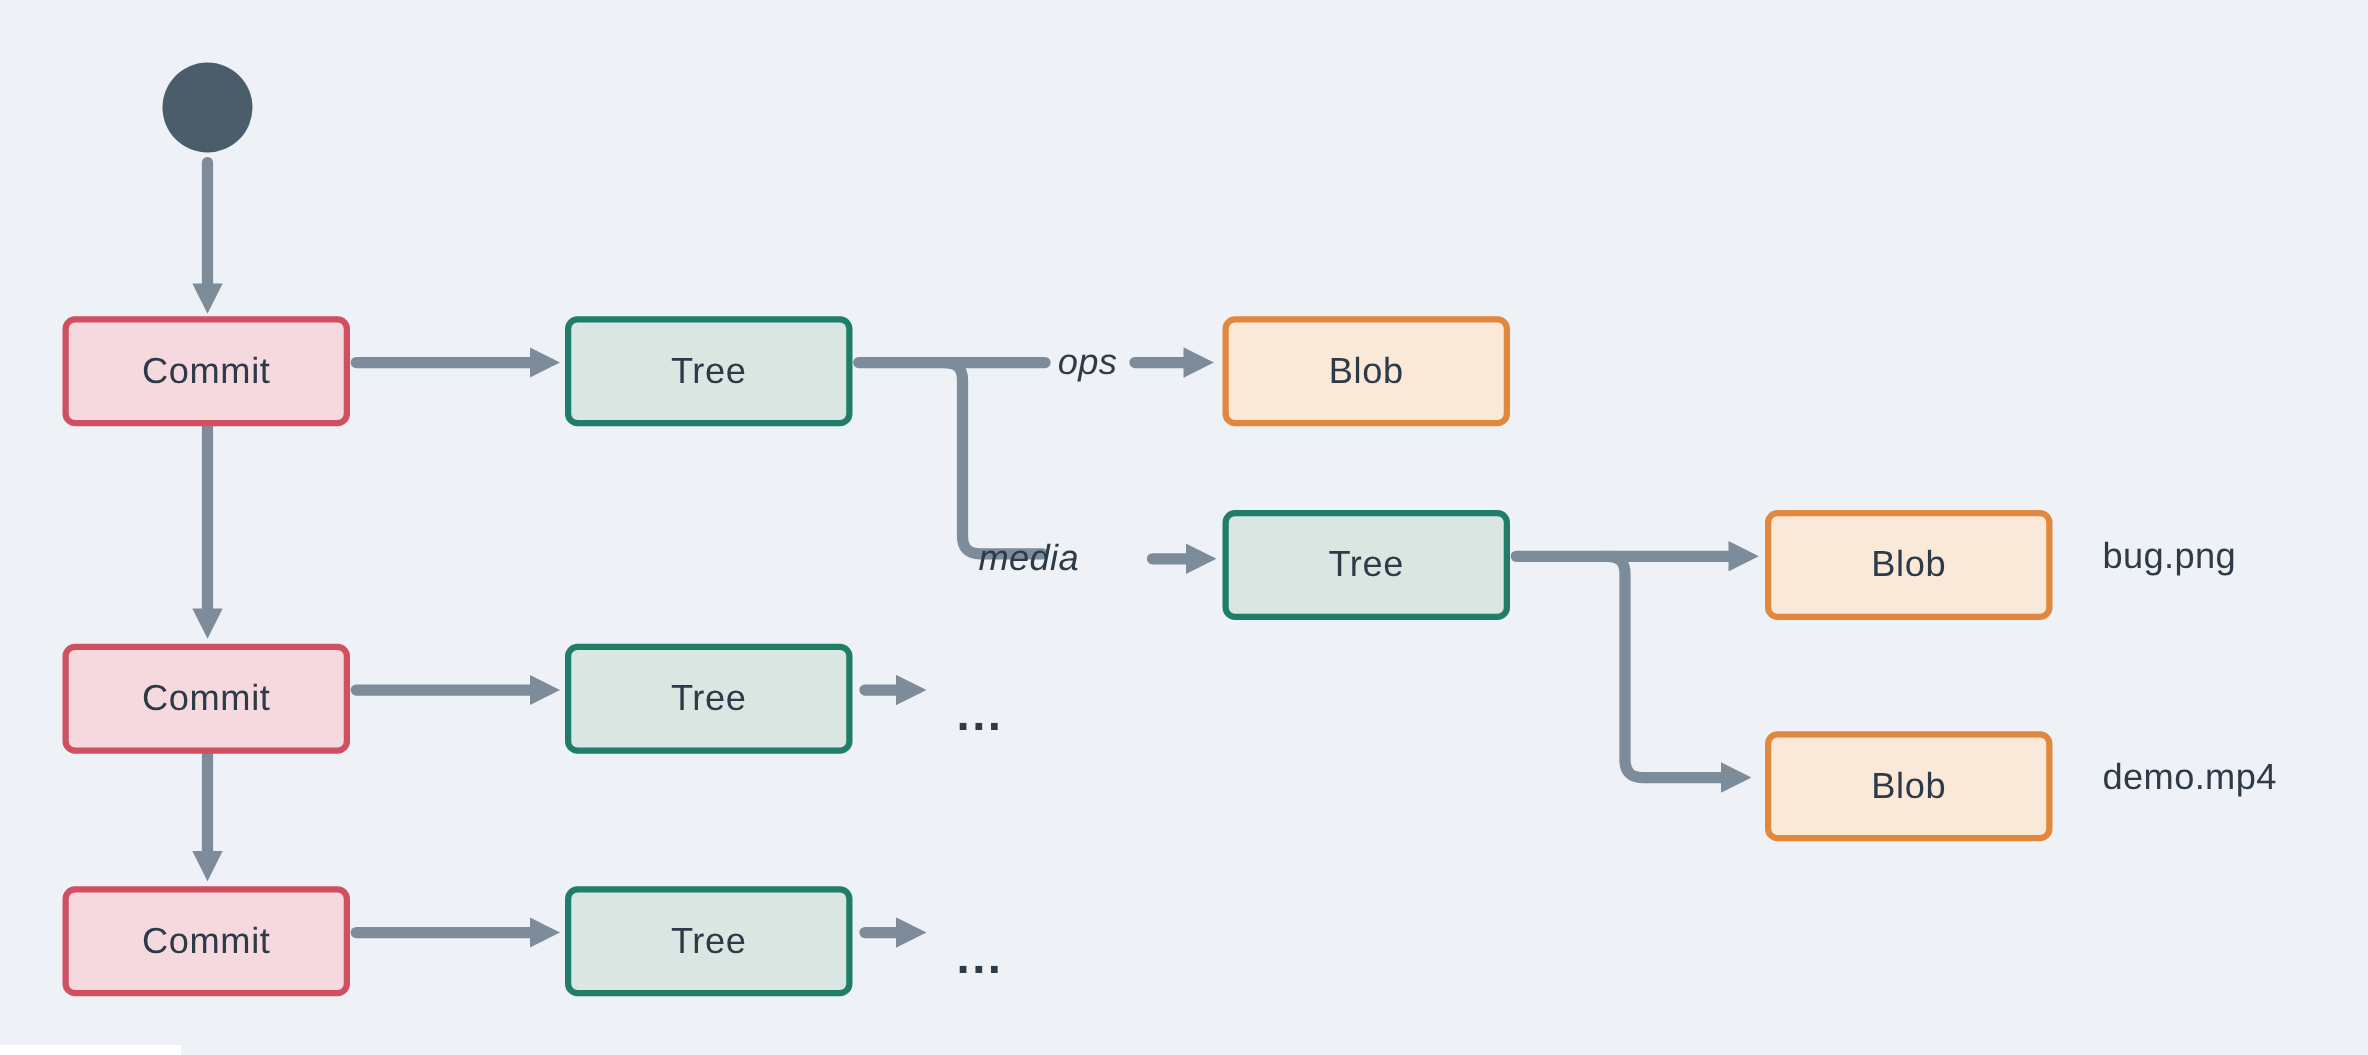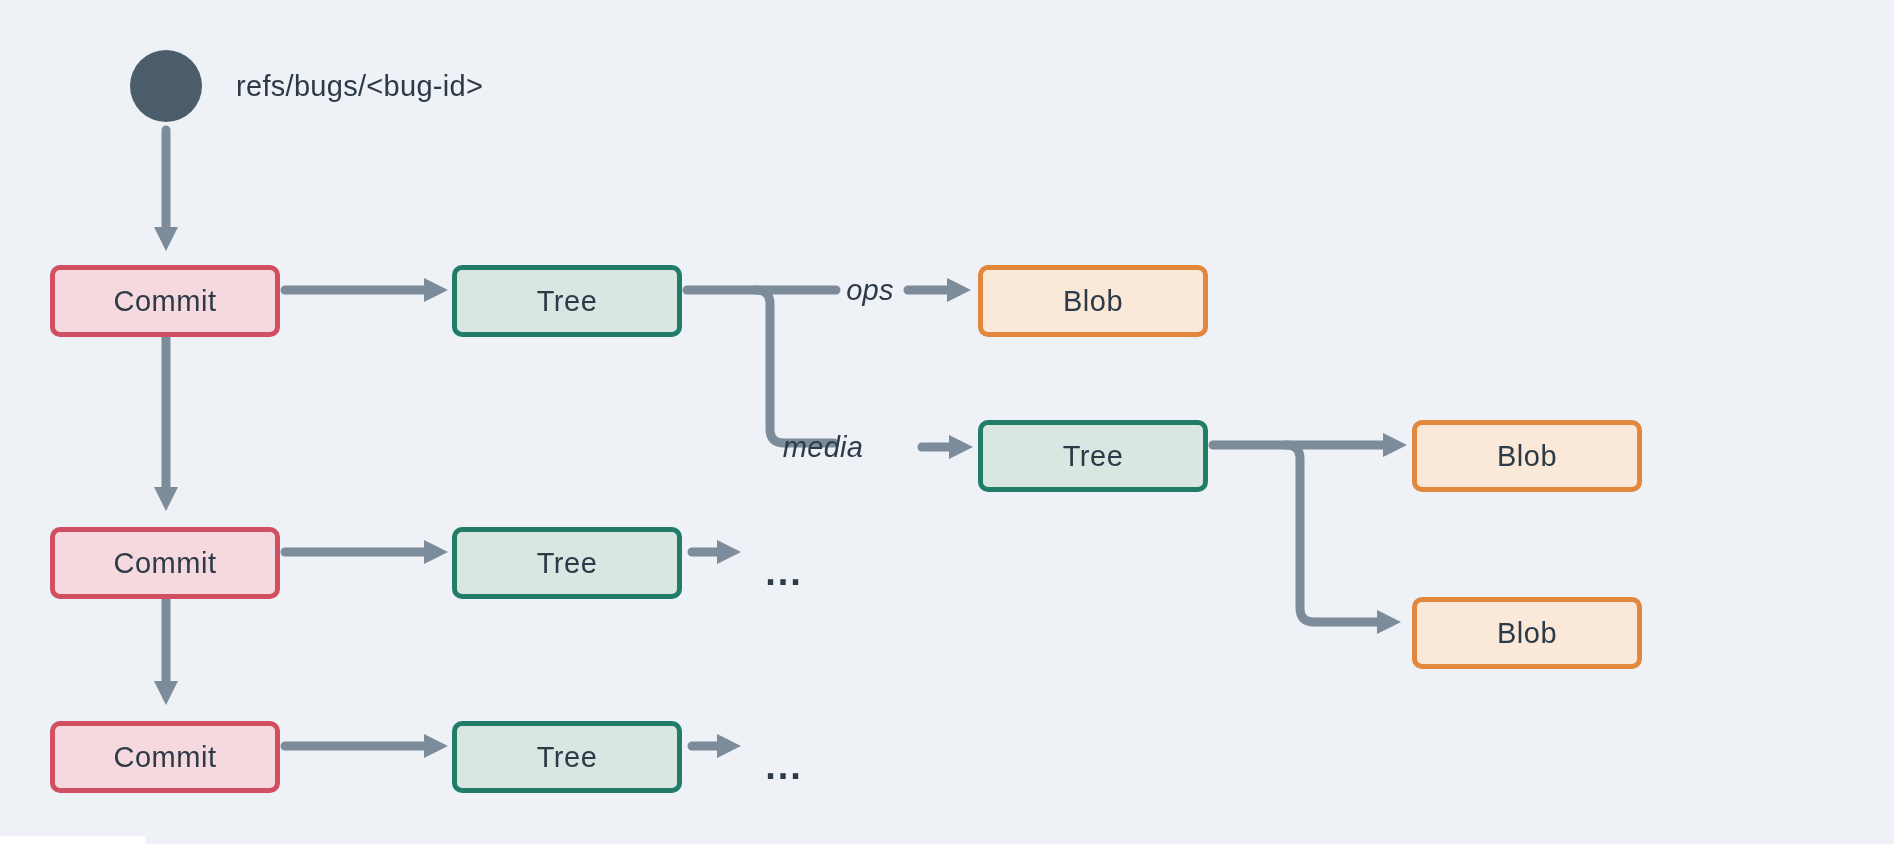--- a/index.html
+++ b/index.html
@@ -13,24 +13,24 @@
   .canvas{
     position:relative;width:1894px;height:844px;overflow:hidden;
     background:var(--background);
     font-family:"Liberation Sans", sans-serif;
     color:var(--text);
   }
   .connector-layer{position:absolute;left:0;top:0;}
   .connector-layer path{stroke:var(--line);stroke-width:9;fill:none;stroke-linecap:round;}
   .connector-layer .mk{fill:var(--line);stroke:none;}
   .node{
-    position:absolute;width:230px;height:72px;box-sizing:border-box;
+    position:absolute;width:230px;height:88px;box-sizing:border-box;
     border:5px solid;border-radius:10px;
     display:flex;align-items:center;justify-content:center;
-    font-size:29px;letter-spacing:0.5px;margin-top:12px;
+    font-size:29px;letter-spacing:0.5px;
   }
   .commit{background:var(--commit-fill);border-color:var(--commit-border);}
   .tree{background:var(--tree-fill);border-color:var(--tree-border);}
   .blob{background:var(--blob-fill);border-color:var(--blob-border);}
   .ref-circle{position:absolute;left:130px;top:50px;width:72px;height:72px;border-radius:50%;background:var(--ref-circle);}
   .txt{position:absolute;display:flex;align-items:center;font-size:29px;letter-spacing:0.3px;}
   .ref-label{left:236px;top:50px;height:72px;}
   .edge-label{justify-content:center;font-style:italic;}
   .edge-label.ops{left:834px;top:268px;width:72px;height:44px;}
   .edge-label.media{left:776px;top:425px;width:94px;height:44px;}
@@ -67,21 +67,20 @@
     <path d="M922,447 L950,447" marker-end="url(#arrow)"></path>
 
     <path d="M1213,445 L1384,445" marker-end="url(#arrow)"></path>
     <path d="M1286,445 Q1300,445 1300,459 L1300,608 Q1300,622 1314,622 L1378,622" marker-end="url(#arrow)"></path>
 
     <path d="M692,552 L718,552" marker-end="url(#arrow)"></path>
     <path d="M692,746 L718,746" marker-end="url(#arrow)"></path>
   </svg>
 
   <div class="ref-circle"></div>
-  <div class="txt ref-label">refs/bugs/&lt;bug-id&gt;</div>
 
   <div class="node commit" style="left:50px;top:253px;">
     <span>Commit</span>
   </div>
   <div class="node commit" style="left:50px;top:515px;">
     <span>Commit</span>
   </div>
   <div class="node commit" style="left:50px;top:709px;">
     <span>Commit</span>
   </div>
@@ -106,18 +105,20 @@
   <div class="node blob" style="left:1412px;top:408px;">
     <span>Blob</span>
   </div>
   <div class="node blob" style="left:1412px;top:585px;">
     <span>Blob</span>
   </div>
 
   <div class="txt edge-label ops">ops</div>
   <div class="txt edge-label media">media</div>
 
+  <div class="txt file-label bug">bug.png</div>
+  <div class="txt file-label demo">demo.mp4</div>
 
   <div class="ellipsis row2">...</div>
   <div class="ellipsis row3">...</div>
 
   <div class="edge-strip"></div>
 </div>
 
 </body></html>

